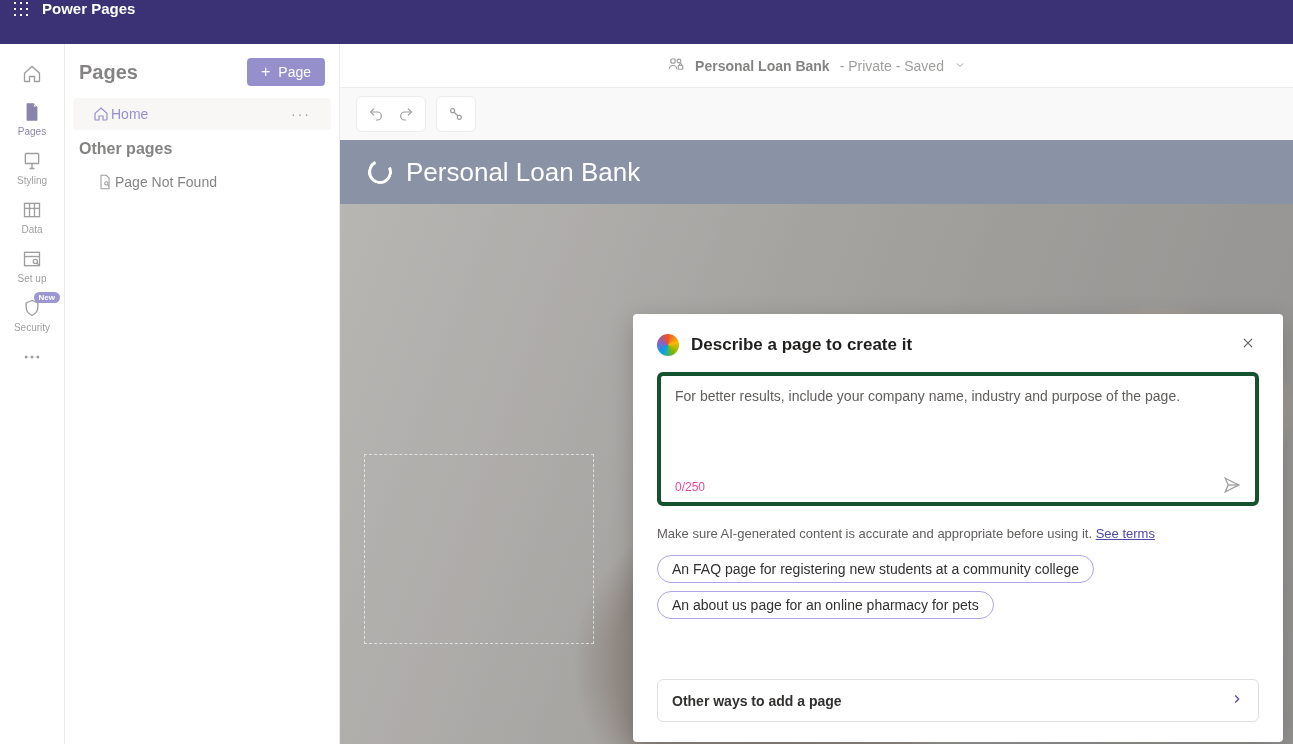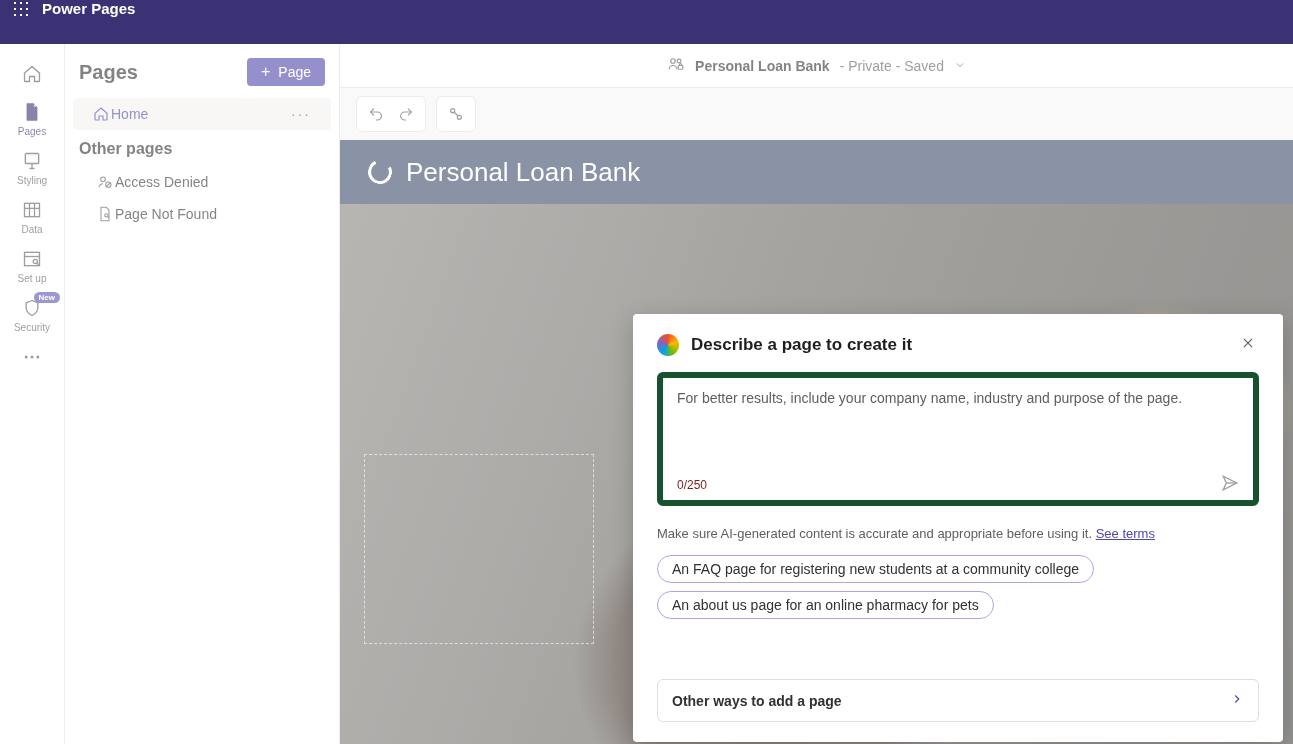--- a/index.html
+++ b/index.html
@@ -216,37 +216,37 @@
   }
   .copilot-logo {
     width:22px; height:22px; border-radius:50%;
     background: conic-gradient(from 0deg, #f25022, #ffb900, #7fba00, #00a4ef, #8661c5, #f25022);
   }
   .dlg-title { font-size:17px; font-weight:600; color:#201f1e; flex:1; }
   .close-x { width:18px;height:18px; color:#605e5c; cursor:pointer; }
   .close-x svg{width:14px;height:14px;}
 
   .prompt-box {
-    border: 6px solid #14532d;
+    border: 4px solid #14532d;
     border-radius: 6px;
     padding: 12px 14px 8px 14px;
     min-height: 134px;
     display:flex;
     flex-direction:column;
   }
   .prompt-box textarea {
     border:none; outline:none; resize:none;
     font-size:14px; color:#323130;
     flex:1;
     font-family:inherit;
   }
   .prompt-box textarea::placeholder{ color:#605e5c; }
   .prompt-footer {
     display:flex; justify-content:space-between; align-items:flex-end;
-    font-size:12px; color:#7f1d1d;
+    font-size:12px; color:#ec4899;
   }
   .send-ico { width:18px;height:18px; color:#a19f9d; cursor:pointer;}
   .disclaimer { font-size:13px; color:#605e5c; margin-top:20px; margin-bottom:14px;}
   .disclaimer a{ color:#4f46ab; text-decoration:underline; cursor:pointer;}
 
   .suggestion {
     display:inline-block;
     border:1px solid #aca6e6;
     border-radius: 16px;
     padding: 5px 14px;
@@ -359,31 +359,20 @@
     <div class="tree-item home-row">
       <span class="tree-icon">
         <svg viewBox="0 0 24 24" fill="none" stroke="#4f46ab" stroke-width="1.8">
             <path d="M3 11 12 3l9 8v9a1 1 0 0 1-1 1h-5v-6H9v6H4a1 1 0 0 1-1-1z"></path>
           </svg>
       </span>
       <span>Home</span>
       <span class="ellipsis">···</span>
     </div>
     <div class="section-label">Other pages</div>
-    <div class="tree-item">
-      <span class="tree-icon">
-        <svg viewBox="0 0 24 24" fill="none" stroke="#605e5c" stroke-width="1.6">
-            <circle cx="9" cy="8" r="3.5"></circle>
-            <path d="M3 20c0-3 3-5.5 6-5.5"></path>
-            <circle cx="17" cy="16" r="4"></circle>
-            <path d="m14.5 18.5 5-5"></path>
-          </svg>
-      </span>
-      <span>Access Denied</span>
-    </div>
     <div class="tree-item">
       <span class="tree-icon">
         <svg viewBox="0 0 24 24" fill="none" stroke="#605e5c" stroke-width="1.6">
             <path d="M6 2h8l4 4v16H6z"></path>
             <circle cx="14" cy="14" r="2.5"></circle>
             <path d="m16 16 2 2"></path>
           </svg>
       </span>
       <span>Page Not Found</span>
     </div>

